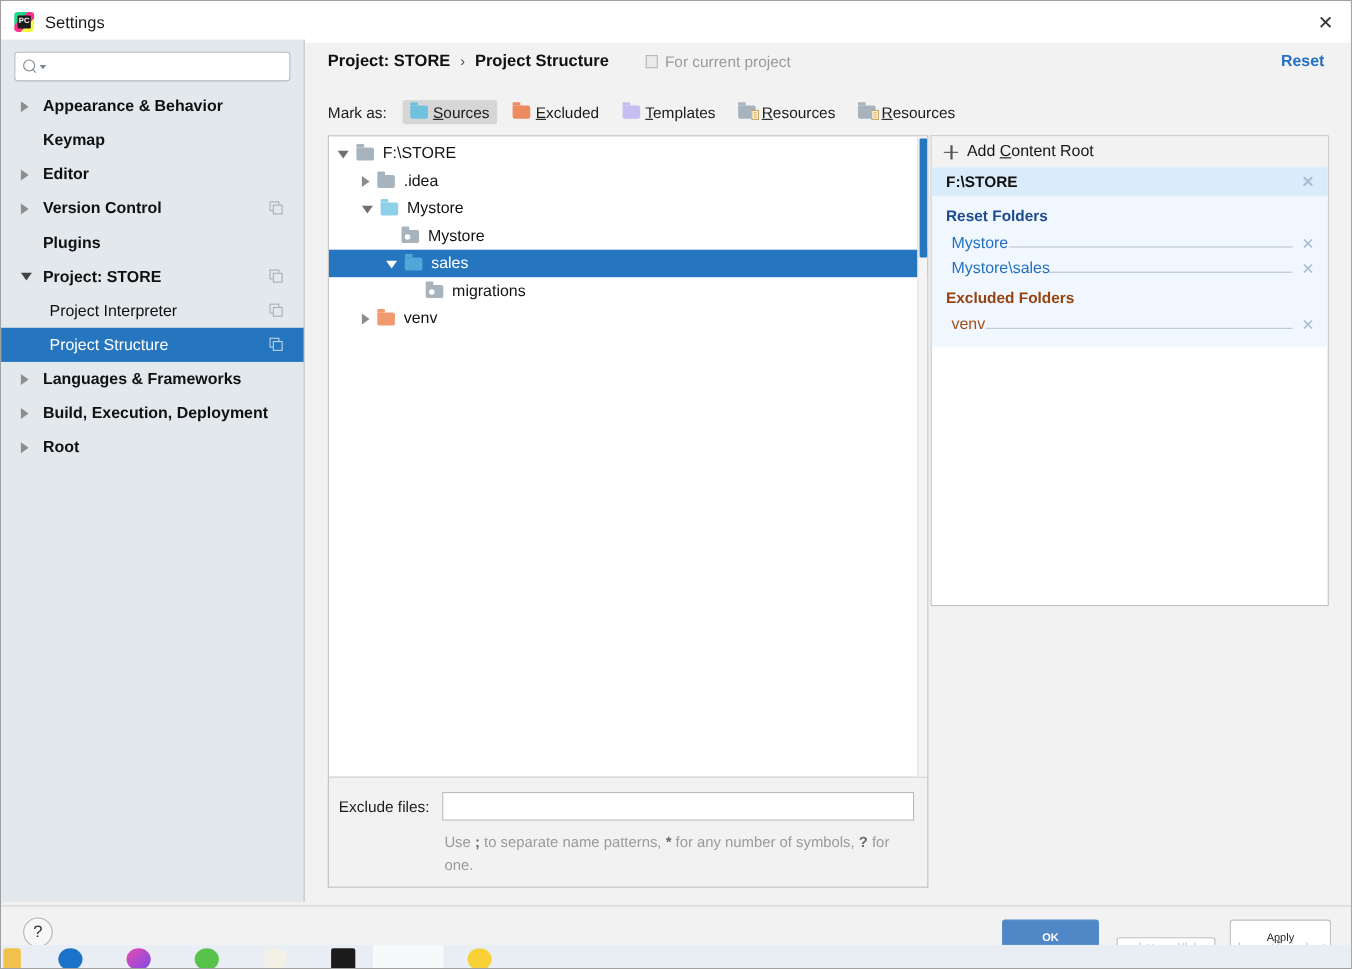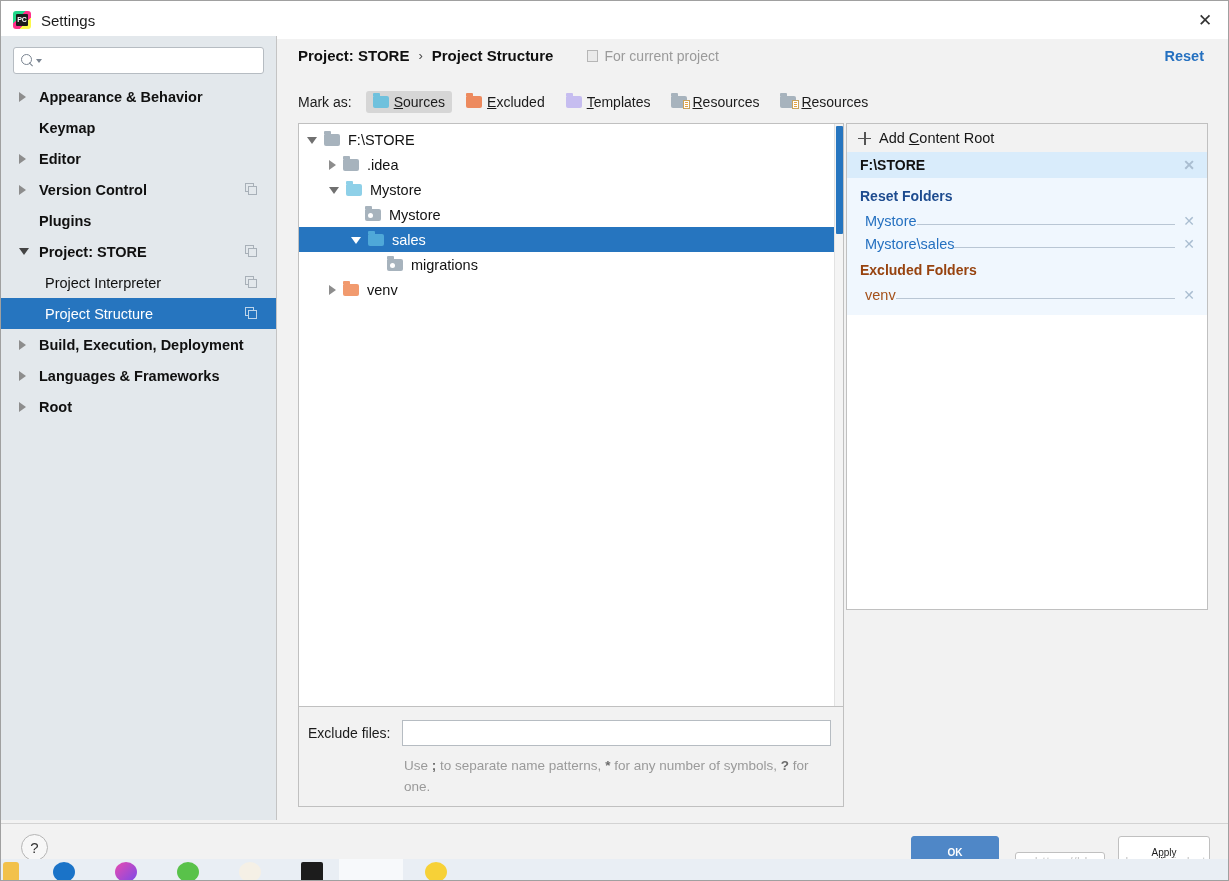--- a/index.html
+++ b/index.html
@@ -222,21 +222,21 @@
     font-family: "Liberation Sans", sans-serif; font-size: 13px;
     padding: 0 6px; color: #222;
   }
   .exclude-hint {
     margin: 9px 14px 0 105px; font-size: 13.5px; color: #9a9a9a; line-height: 21px;
   }
   .exclude-hint b { color: #6b6b6b; }
 
   
   .detail-panel {
-    position: absolute; left: 568px; top: 84px; width: 362px; height: 487px;
+    position: absolute; left: 568px; top: 84px; width: 362px; height: 428px;
     background: #ffffff; border: 1px solid #c0c0c0;
   }
   .add-root {
     height: 28px; background: #f2f2f2;
     display: flex; align-items: center; padding-left: 11px;
     font-size: 14.5px; color: #161616; cursor: pointer;
   }
   .plus-icon {
     width: 13px; height: 13px; position: relative; margin-right: 8px; flex: none;
   }
@@ -375,25 +375,25 @@
         </div>
         <div class="nav-item child selected">
           <span class="nav-label">Project Structure</span>
           <span class="copy-icon">
             <i></i>
             <i></i>
           </span>
         </div>
         <div class="nav-item bold">
           <span class="nav-arrow"></span>
+          <span class="nav-label">Languages &amp; Frameworks</span>
+        </div>
+        <div class="nav-item bold">
+          <span class="nav-arrow"></span>
           <span class="nav-label">Build, Execution, Deployment</span>
-        </div>
-        <div class="nav-item bold">
-          <span class="nav-arrow"></span>
-          <span class="nav-label">Languages &amp; Frameworks</span>
         </div>
         <div class="nav-item bold">
           <span class="nav-arrow"></span>
           <span class="nav-label">Root</span>
         </div>
       </div>
   </div>
 
   <div class="content">
 

